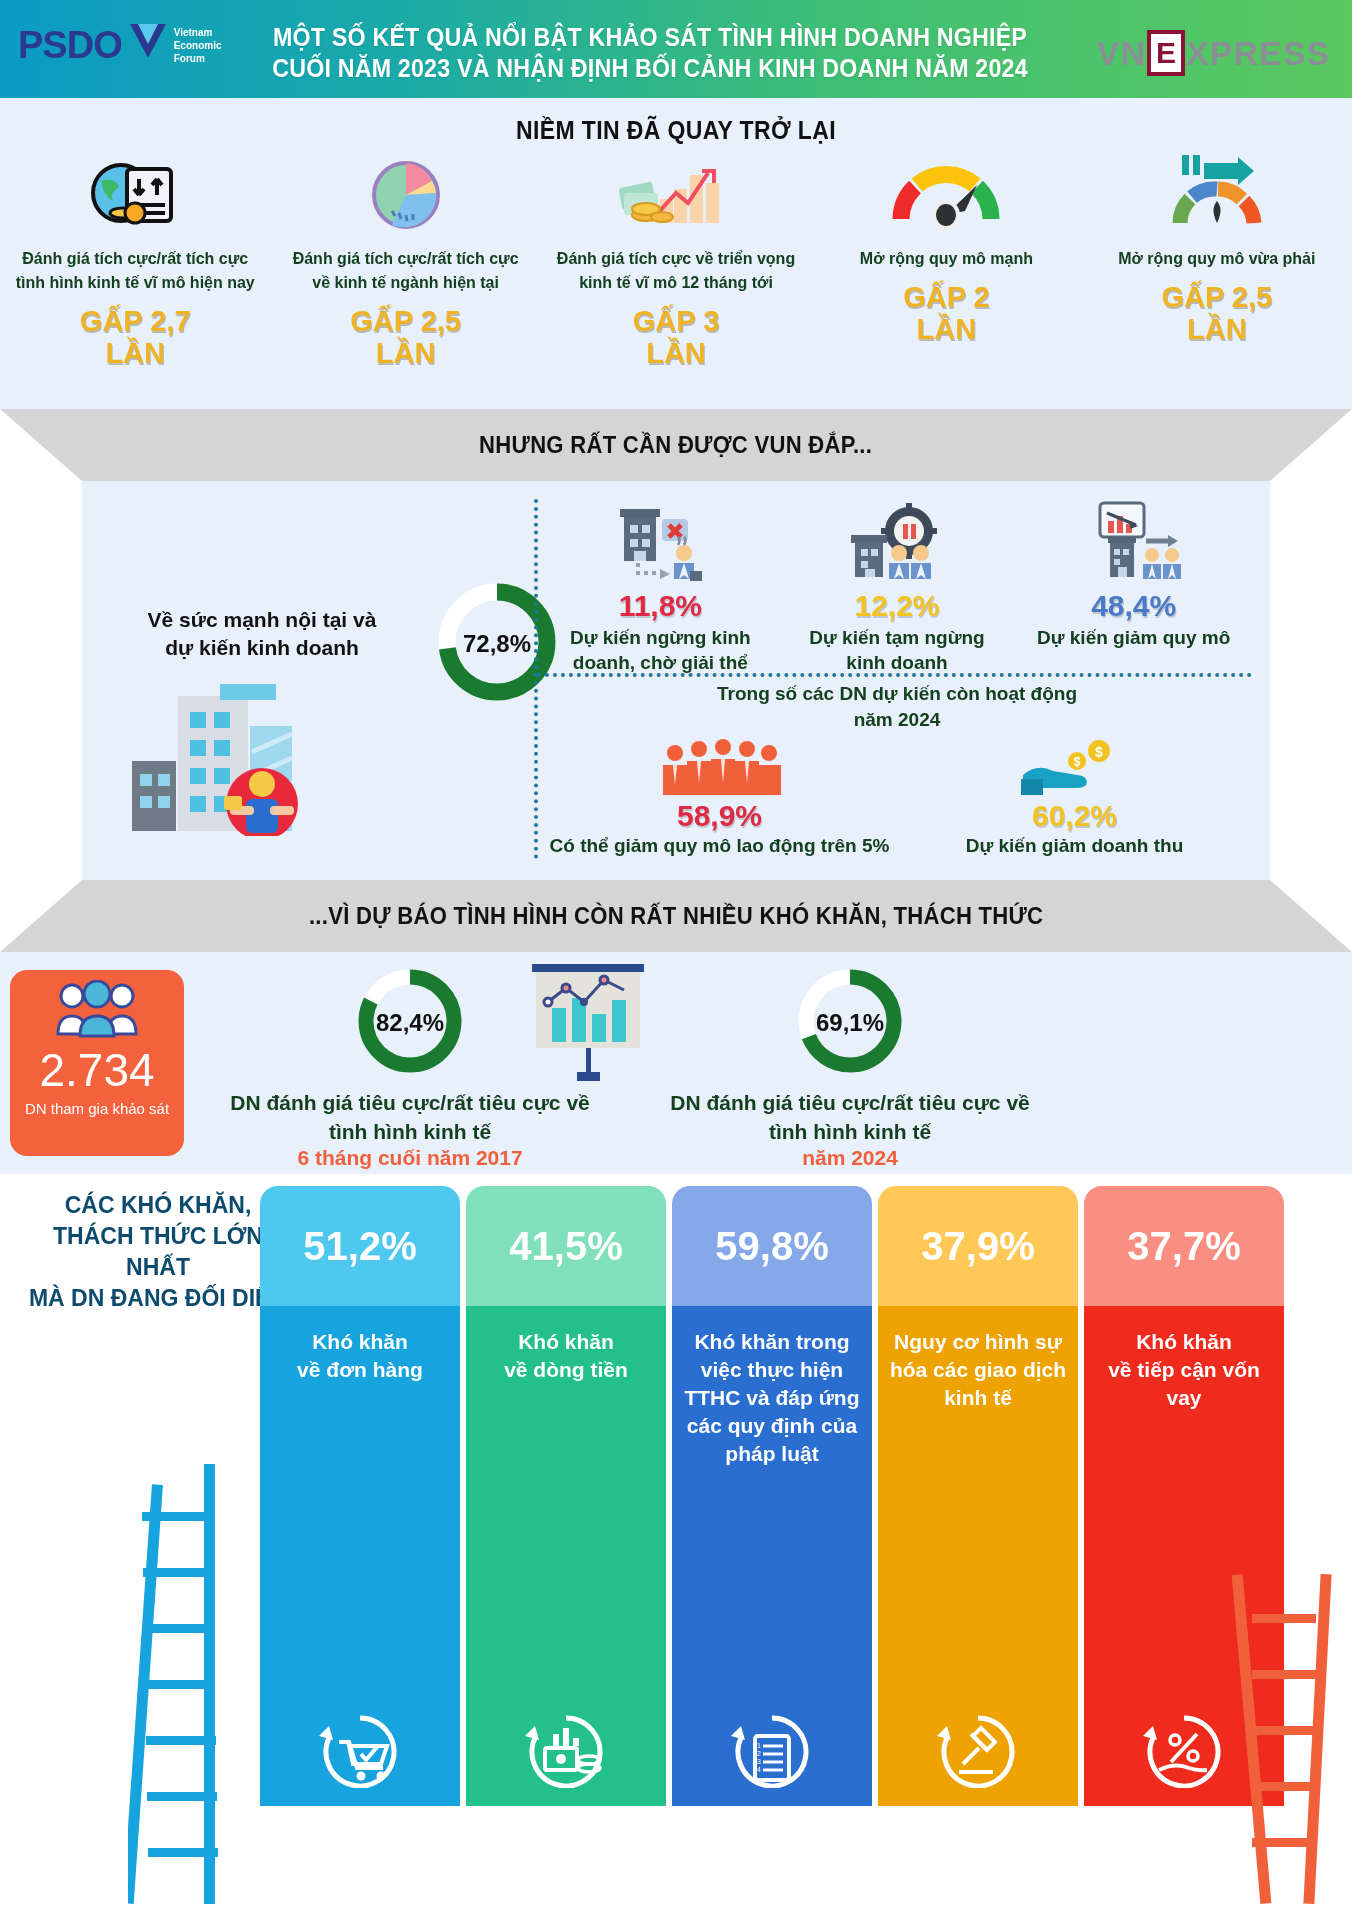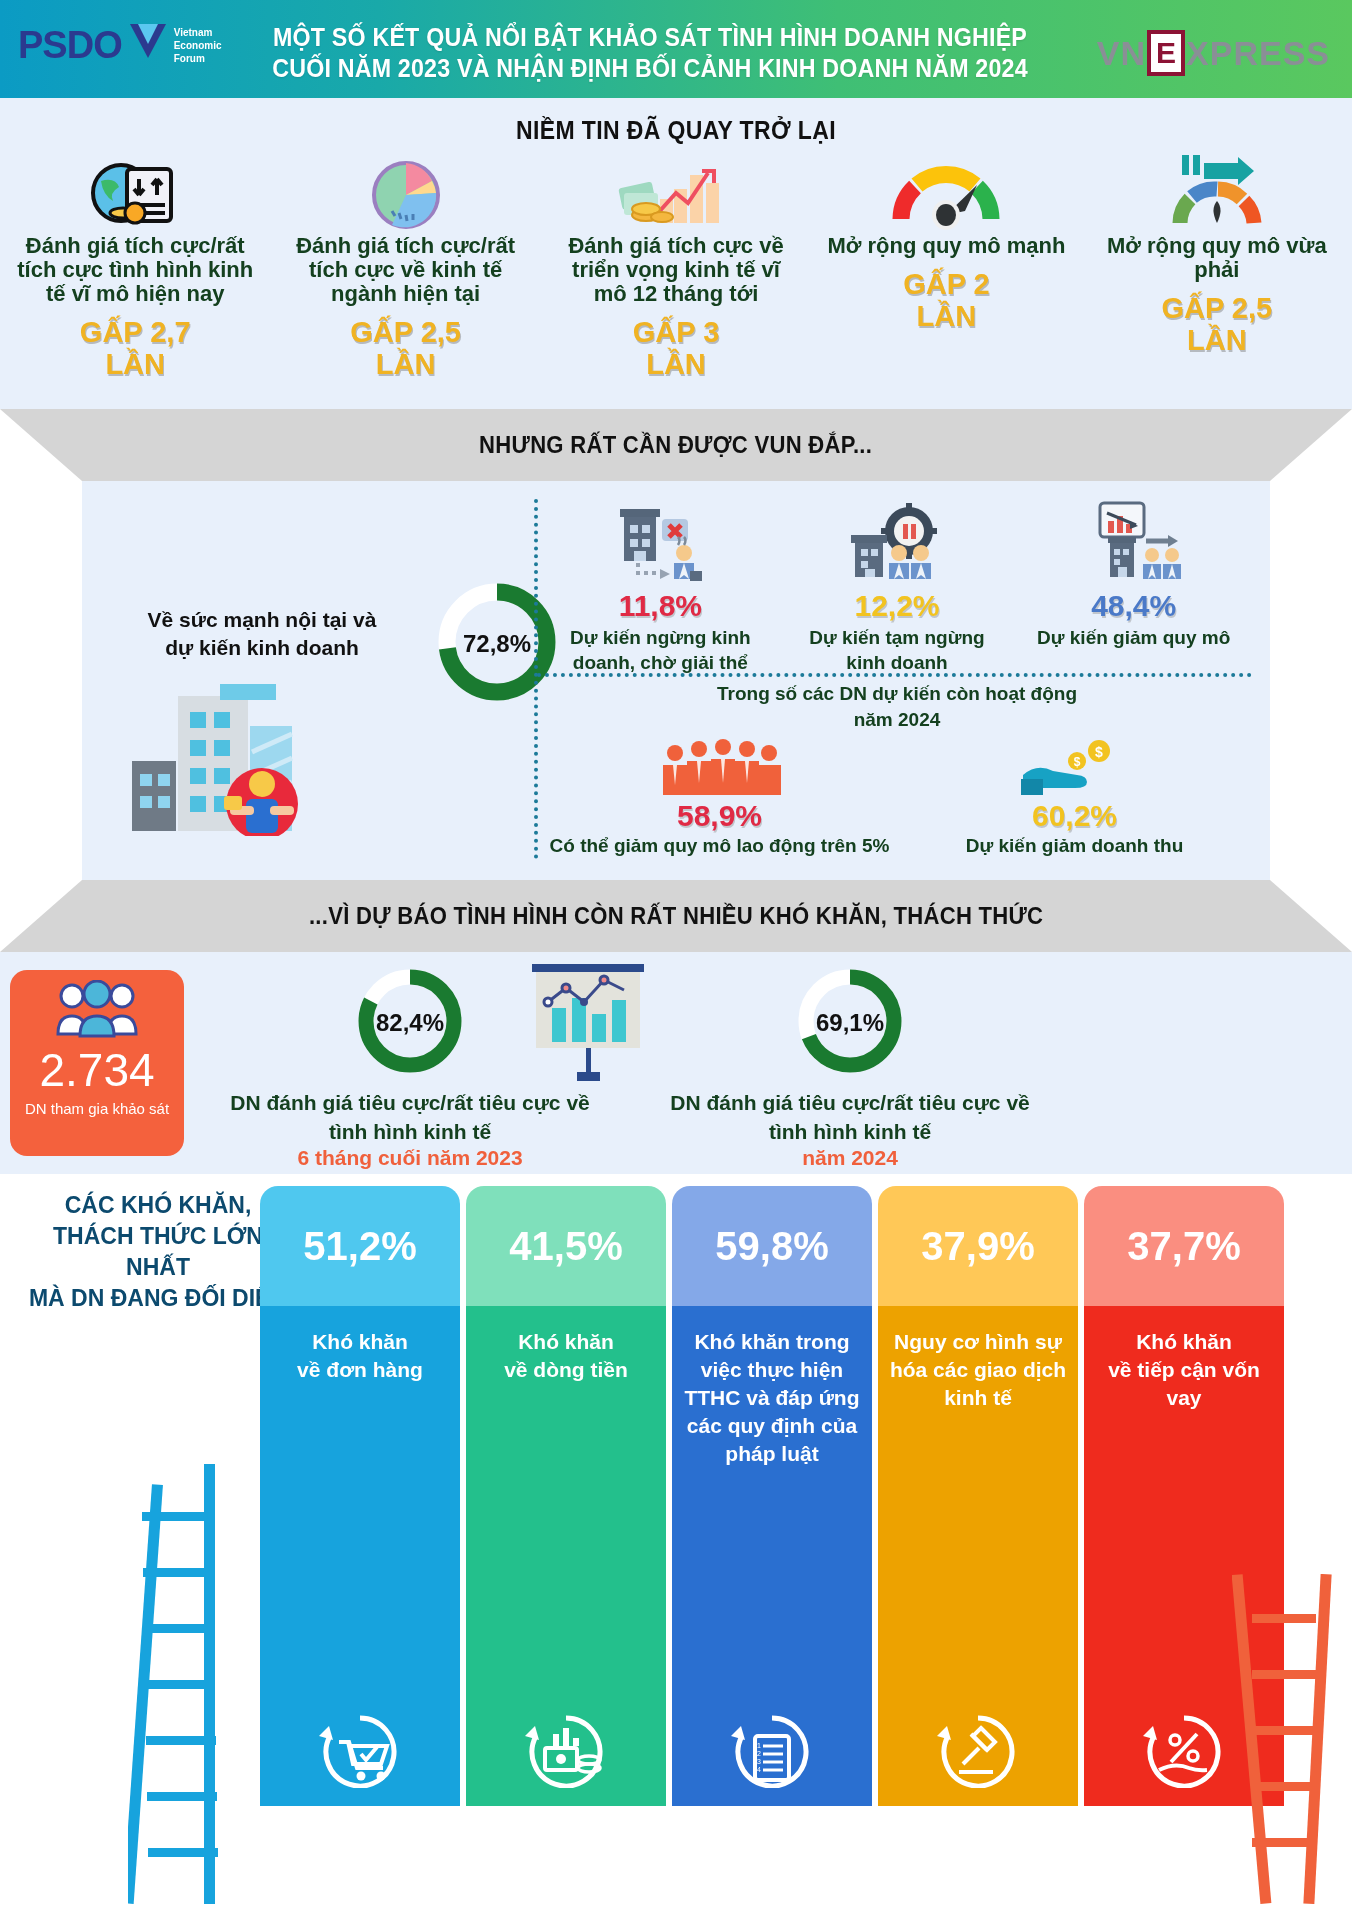--- a/index.html
+++ b/index.html
@@ -47,21 +47,21 @@
   
   .sec1 { position:absolute; left:0; top:98px; width:1352px; height:311px; background:#e8f0fb; }
   .sec1 h2 {
     text-align:center; font-size:25px; font-weight:bold; color:#111; margin-top:18px;
     letter-spacing:.4px; transform:scaleX(.92);
   }
   .trust-row { position:absolute; top:55px; left:0; width:1352px; display:flex; }
   .trust-cell { flex:1; text-align:center; padding:0 12px; }
   .trust-icon { height:78px; display:flex; align-items:flex-end; justify-content:center; }
   .trust-label {
-    margin-top:3px; font-size:22px; line-height:24px; color:#14401f; font-weight:bold;
+    margin-top:16px; font-size:16px; line-height:24px; color:#14401f; font-weight:bold;
   }
   .trust-mult {
     margin-top:10px; font-size:29px; line-height:32px; font-weight:bold; color:#f0b323;
     text-shadow:1px 2px 0 rgba(120,120,120,.45);
   }
   .note-red {
     position:absolute; top:378px; width:1352px; text-align:center;
     color:#e03040; font-size:19px; font-weight:bold;
   }
 
@@ -484,21 +484,21 @@
     <div class="neg-block left">
       <div class="donut-box">
         <svg width="114" height="114" viewBox="0 0 114 114">
           <circle cx="57" cy="57" r="44" fill="none" stroke="#ffffff" stroke-width="15"></circle>
           <circle cx="57" cy="57" r="44" fill="none" stroke="#1a7a30" stroke-width="15" stroke-dasharray="227.8 276.5" transform="rotate(-90 57 57)"></circle>
         </svg>
         <div class="donut-pct">82,4%</div>
       </div>
       <div class="neg-cap" style="white-space:pre-line">DN đánh giá tiêu cực/rất tiêu cực về
 tình hình kinh tế</div>
-      <div class="neg-time">6 tháng cuối năm 2023</div>
+      <div class="neg-time">6 tháng cuối năm 2017</div>
     </div>
 
     <div class="chart-illu">
       <svg width="140" height="130" viewBox="0 0 140 130">
         <rect x="14" y="2" width="112" height="8" fill="#2b4a8b"></rect>
         <rect x="18" y="10" width="104" height="76" fill="#e3e3dc"></rect>
         <rect x="34" y="46" width="14" height="34" fill="#3ec7d0"></rect>
         <rect x="54" y="36" width="14" height="44" fill="#3ec7d0"></rect>
         <rect x="74" y="52" width="14" height="28" fill="#3ec7d0"></rect>
         <rect x="94" y="38" width="14" height="42" fill="#3ec7d0"></rect>

